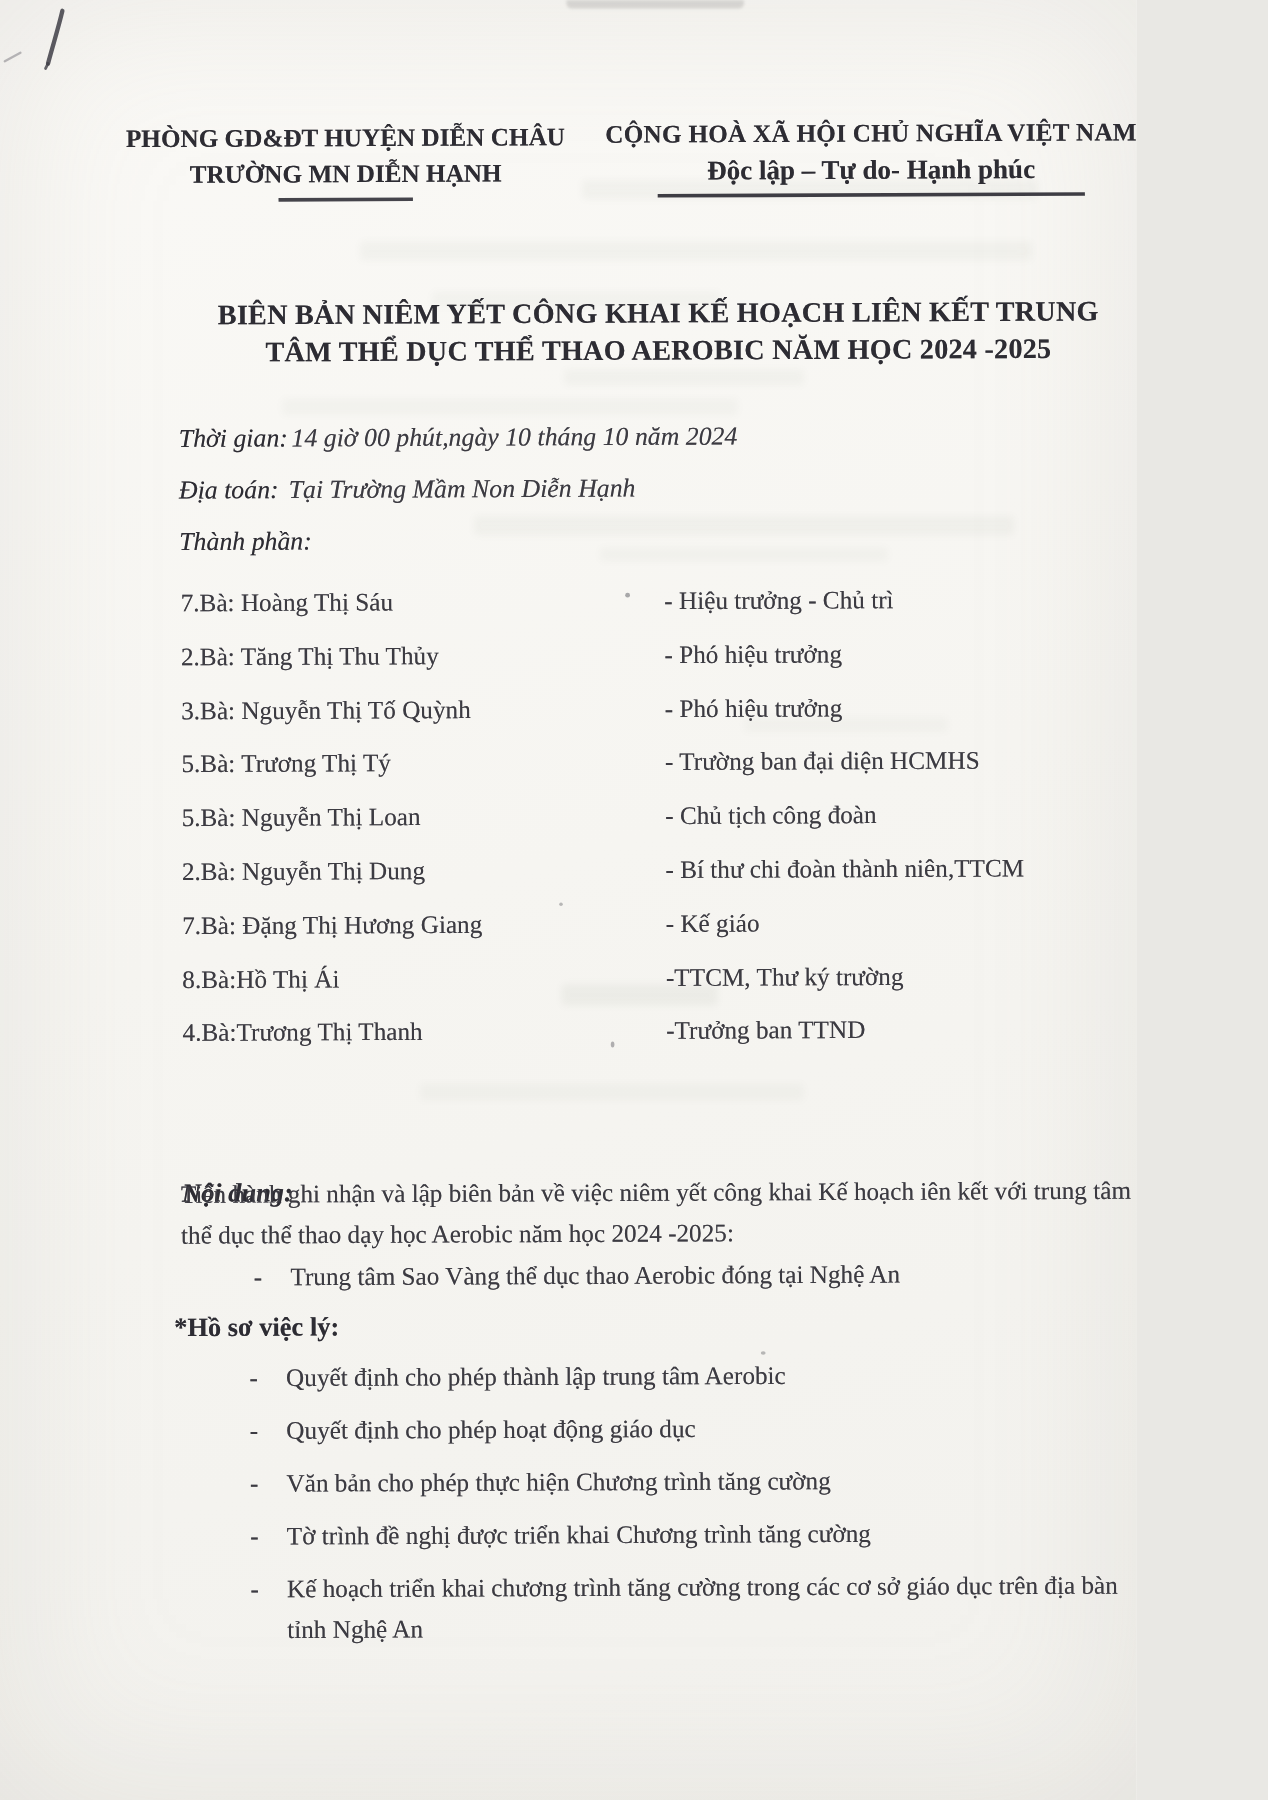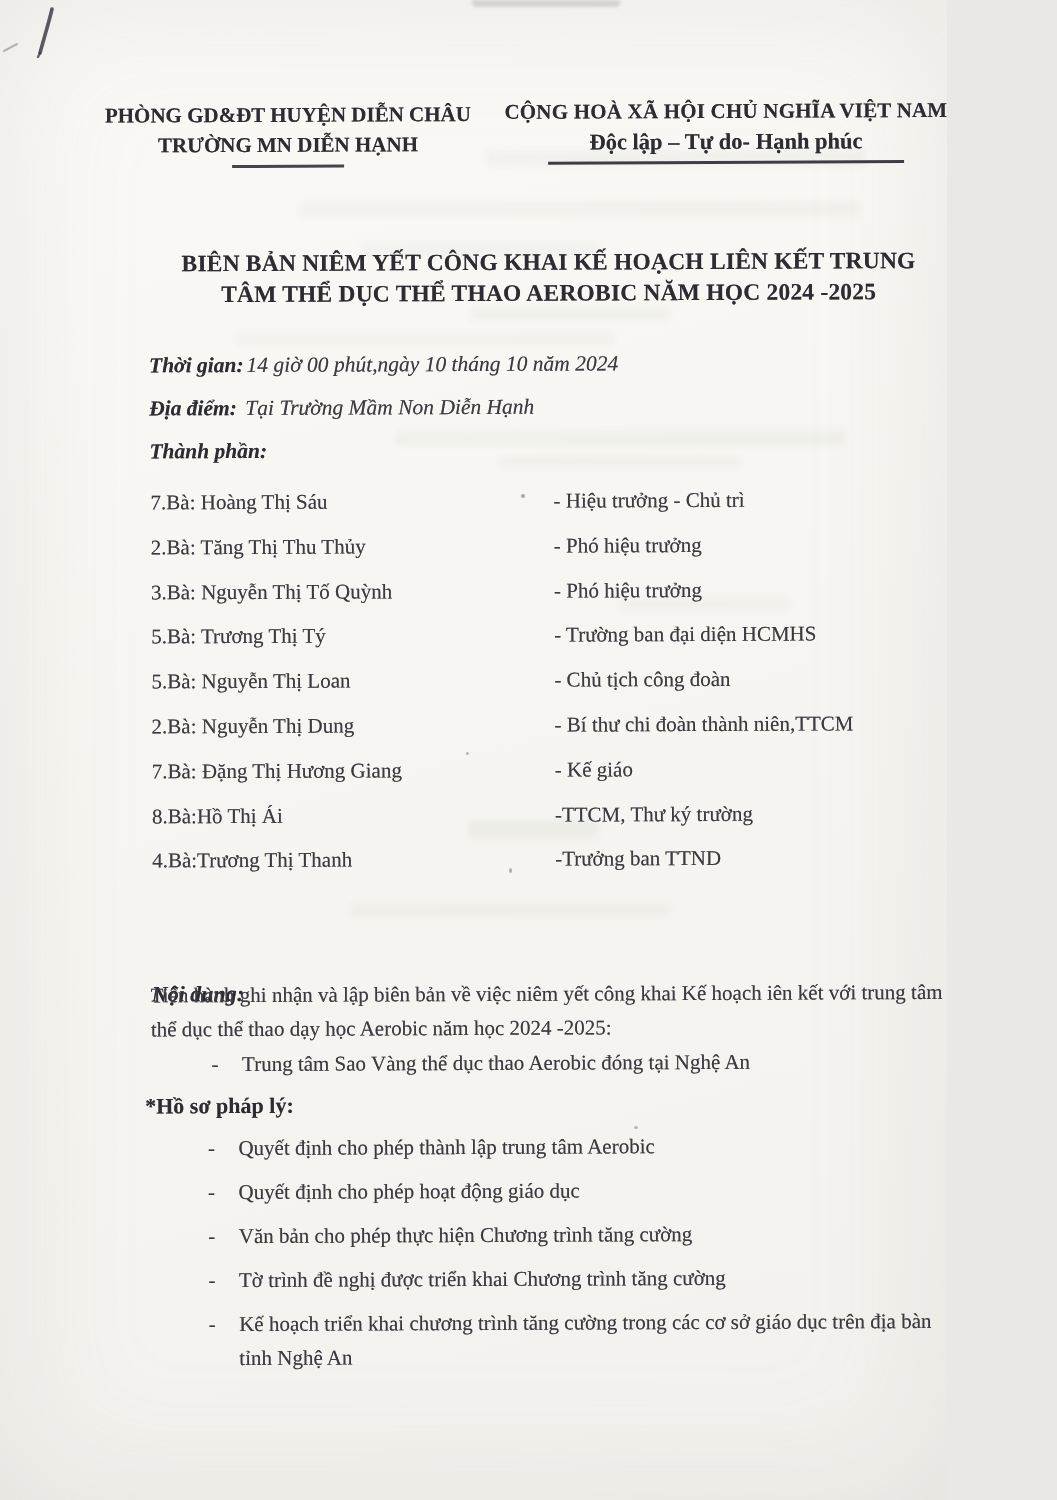--- a/index.html
+++ b/index.html
@@ -41,21 +41,21 @@
   
   .title{
     position:absolute;left:70px;top:247px;width:960px;
     text-align:center;font-weight:bold;font-size:23.5px;line-height:31px;
     letter-spacing:.2px;color:var(--ink-dark);
   }
 
   
   .meta{position:absolute;left:150px;top:352px;font-size:21.5px;font-style:italic;}
   .meta .row{height:43px;}
-  .meta .lbl{font-weight:bold;color:var(--ink-dark);}
+  .meta .lbl{font-weight:normal;color:var(--ink-dark);}
   .meta .val{padding-left:3px;}
 
   
   .people{position:absolute;left:151px;top:487px;width:800px;font-size:21px;}
   .prow{position:relative;height:44.8px;line-height:29px;}
   .prow .role{position:absolute;left:403px;top:0;white-space:nowrap;}
   .prow .name{white-space:nowrap;}
 
   
   .noidung{position:absolute;left:150px;top:941px;font-size:22px;font-style:italic;font-weight:bold;color:var(--ink-dark);margin-top:39px;}
@@ -121,21 +121,21 @@
     <div class="title">
       <div class="txt">BIÊN BẢN NIÊM YẾT CÔNG KHAI KẾ HOẠCH LIÊN KẾT TRUNG</div>
       <div class="txt">TÂM THỂ DỤC THỂ THAO AEROBIC NĂM HỌC 2024 -2025</div>
     </div>
 
     <div class="meta">
       <div class="row">
         <span class="lbl txt">Thời gian:</span><span class="val txt">14 giờ 00 phút,ngày 10 tháng 10 năm 2024</span>
       </div>
       <div class="row">
-        <span class="lbl txt">Địa điểm:</span> <span class="val txt">Tại Trường Mầm Non Diễn Hạnh</span>
+        <span class="lbl txt">Địa toán:</span> <span class="val txt">Tại Trường Mầm Non Diễn Hạnh</span>
       </div>
       <div class="row">
         <span class="lbl txt">Thành phần:</span>
       </div>
     </div>
 
     <div class="people">
       <div class="prow">
         <span class="name txt">7.Bà: Hoàng Thị Sáu</span>
         <span class="role txt">- Hiệu trưởng - Chủ trì</span>
@@ -176,21 +176,21 @@
 
     <div class="noidung txt">Nội dung:</div>
 
     <div class="para txt">Tiến hành ghi nhận và lập biên bản về việc niêm yết công khai Kế hoạch iên kết với trung tâm thể dục thể thao dạy học Aerobic năm học 2024 -2025:</div>
 
     <div class="cbullet">
       <span class="dash txt">-</span>
       <span class="btext txt">Trung tâm Sao Vàng thể dục thao Aerobic đóng tại Nghệ An</span>
     </div>
 
-    <div class="legaltitle txt">*Hồ sơ pháp lý:</div>
+    <div class="legaltitle txt">*Hồ sơ việc lý:</div>
 
     <div class="legal">
       <div class="litem">
         <span class="dash txt">-</span>
         <span class="btext txt">Quyết định cho phép thành lập trung tâm Aerobic</span>
       </div>
       <div class="litem">
         <span class="dash txt">-</span>
         <span class="btext txt">Quyết định cho phép hoạt động giáo dục</span>
       </div>

